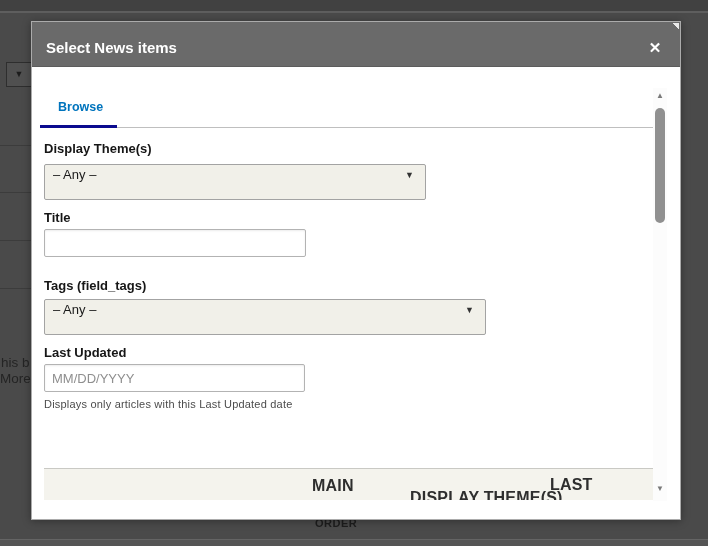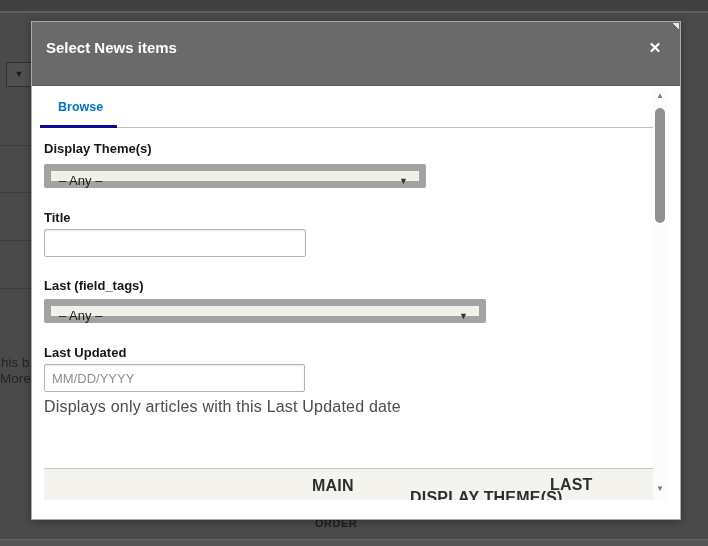--- a/index.html
+++ b/index.html
@@ -12,43 +12,43 @@
   .bg-select    { position:absolute; left:6px; top:62px; width:26px; height:25px; background:#505050; border:1px solid #2e2e2e; text-align:center; }
   .bg-select .arr { font-size:9px; color:#1c1c1c; line-height:23px; }
   .bg-divider   { position:absolute; left:0; width:31px; height:1px; background:#3c3c3c; }
   .bg-frag      { position:absolute; font-size:13.5px; color:#242424; white-space:nowrap; }
   .bg-order     { position:absolute; left:303px; top:517px; font-size:11px; font-weight:bold; letter-spacing:0.5px; color:#1d1d1d;margin-left:12px; }
   .bg-bottomstrip { position:absolute; left:0; top:539px; width:708px; height:7px; background:#555; border-top:1px solid #646464; }
 
   
   .modal { position:absolute; left:31px; top:21px; width:650px; height:499px; background:#fff;
            border:1px solid #ababab; box-shadow:0 1px 8px rgba(0,0,0,.35); z-index:10; }
-  .titlebar { position:absolute; left:0; top:0; width:648px; height:64px; background:#6a6a6a; border-bottom:1px solid #5c5c5c; }
+  .titlebar { position:absolute; left:0; top:0; width:648px; height:45px; background:#6a6a6a; border-bottom:1px solid #5c5c5c; }
   .titlebar .ttl { position:absolute; left:14px; top:0; line-height:51px; font-size:15px; font-weight:bold; color:#fff; }
   .close-btn { position:absolute; right:15px; top:16px; width:20px; height:20px; color:#fff; font-size:15px;
                font-weight:bold; text-align:center; line-height:20px; cursor:pointer; }
   .notch { position:absolute; right:1px; top:1px; width:7px; height:7px;
            background:linear-gradient(45deg, transparent 55%, #e9e9e9 55%); }
 
   .tab { position:absolute; left:22px; top:76px; font-size:12.5px; font-weight:bold; color:#0074bd; cursor:pointer; padding:2px 4px;text-align:right; }
   .tab-underline { position:absolute; left:8px; top:103px; width:77px; height:3px; background:#0b0b8f; }
   .tab-line { position:absolute; left:85px; top:105px; width:536px; height:1px; background:#bfbfbf; }
 
   .field-label { position:absolute; font-size:13px; font-weight:bold; color:#161616; }
 
-  .sel { position:absolute; height:24px; background:#f1f0e9; border:7px solid #a3a3a3; border-radius:2px; cursor:pointer; }
+  .sel { position:absolute; height:36px; background:#f1f0e9; border:1px solid #a3a3a3; border-radius:2px; cursor:pointer; }
   .sel .val { position:absolute; left:8px; top:0; line-height:20px; font-size:13px; color:#1a1a1a; }
   .sel .chev { position:absolute; right:11px; top:0; line-height:20px; font-size:9px; color:#333; }
 
   .txt { position:absolute; height:28px; border:1px solid #b3b3b3; background:#fff; border-radius:2px;
          font-family:"Liberation Sans", sans-serif; font-size:13px; color:#333; padding:0 7px;
          box-shadow:inset 0 1px 2px rgba(0,0,0,.08); }
   .txt::placeholder { color:#8f8f8f; opacity:1; }
 
-  .helper { position:absolute; left:12px; top:376px; font-size:16px; color:#4c4c4c; letter-spacing:0.2px; }
+  .helper { position:absolute; left:12px; top:376px; font-size:11px; color:#4c4c4c; letter-spacing:0.2px; }
 
   .apply-btn { position:absolute; left:14px; top:404px; padding:5px 19px; border-radius:14px;
                border:1px solid #bfbfba; background:linear-gradient(#f9f9f7,#e6e6de);
                font-family:"Liberation Sans", sans-serif; font-size:13px; font-weight:bold; color:#3a3a3a; cursor:pointer; }
 
   .tbl-topline { position:absolute; left:12px; top:446px; width:609px; height:1px; background:#c9c9c4; }
   .tbl-head { position:absolute; left:12px; top:447px; width:609px; height:31px; background:#f4f3ed; overflow:hidden; }
   .tbl-head .col { position:absolute; font-size:16px; font-weight:bold; color:#2e2e2e; letter-spacing:0.2px; white-space:nowrap; }
 
   
@@ -89,21 +89,21 @@
 
     <div class="field-label" style="left:12px; top:119px">Display Theme(s)</div>
     <div class="sel" style="left:12px; top:142px; width:382px">
       <span class="val">– Any –</span>
       <span class="chev">▼</span>
     </div>
 
     <div class="field-label" style="left:12px; top:188px">Title</div>
     <input class="txt" style="left: 12px; top: 207px; width: 262px;" value="">
 
-    <div class="field-label" style="left:12px; top:256px">Last (field_tags)</div>
+    <div class="field-label" style="left:12px; top:256px">Tags (field_tags)</div>
     <div class="sel" style="left:12px; top:277px; width:442px">
       <span class="val">– Any –</span>
       <span class="chev">▼</span>
     </div>
 
     <div class="field-label" style="left:12px; top:323px">Last Updated</div>
     <input class="txt" style="left: 12px; top: 342px; width: 261px;" placeholder="MM/DD/YYYY">
     <div class="helper">Displays only articles with this Last Updated date</div>
 
 

